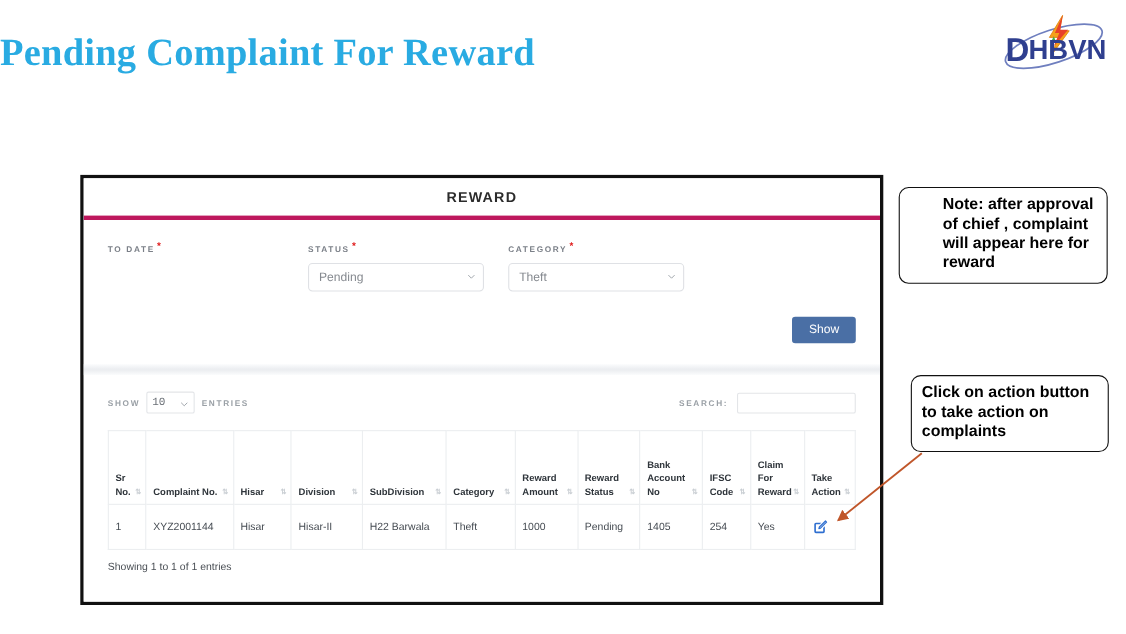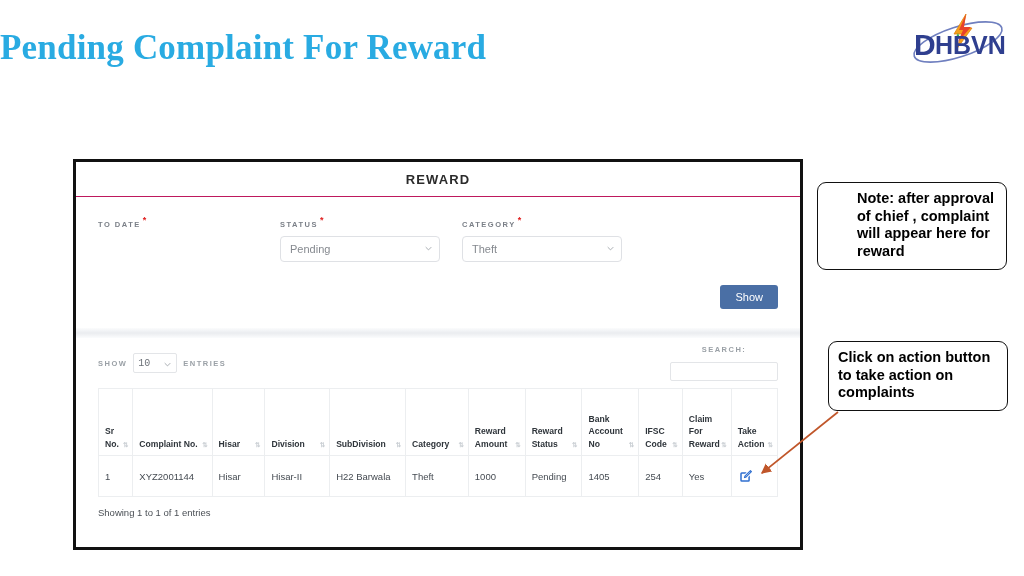--- a/index.html
+++ b/index.html
@@ -56,21 +56,21 @@
     left: 0; top: 0; right: 0; bottom: 0;
     background: #ffffff;
   }
 
   
   .card-head {
     height: 34px;
     display: flex;
     align-items: center;
     justify-content: center;
-    border-bottom: 1px solid #be185d;
+    border-bottom: 4px solid #be185d;
   }
   .card-head-title {
     font-size: 13px;
     font-weight: bold;
     color: #2b2b2b;
     letter-spacing: 1.1px;
   }
 
   
   .form-area {
@@ -198,21 +198,20 @@
   .entries-select .caret { top: 7px; right: 5px; }
 
   .search-ctl {
     display: flex;
     align-items: center;
     gap: 8px;
     font-size: 7.5px;
     letter-spacing: 1.5px;
     color: #9aa0a6;
     font-weight: bold;
-    flex-direction: column;
   }
   .search-input {
     width: 108px;
     height: 19px;
     border: 1px solid #e3e5e8;
     border-radius: 2px;
     background: #fff;
     box-sizing: border-box;
     font-size: 10px;
     padding: 0 5px;
@@ -303,21 +302,21 @@
     background: #ffffff;
     border: 1.6px solid #111111;
     border-radius: 9px;
     box-sizing: border-box;
     font-size: 14.5px;
     font-weight: bold;
     color: #000000;
     line-height: 1.22;
     padding: 7px 9px;
   }
-  #callout-note { left: 817px; top: 182px; width: 190px; height: 88px; padding-left: 39px; }
+  #callout-note { left: 817px; top: 170px; width: 190px; height: 88px; padding-left: 39px; }
   #callout-action { left: 828px; top: 341px; width: 180px; height: 70px; }
 
   .arrow-svg {
     position: absolute;
     left: 0; top: 0;
     width: 1024px;
     height: 576px;
     pointer-events: none;
   }
 </style>

